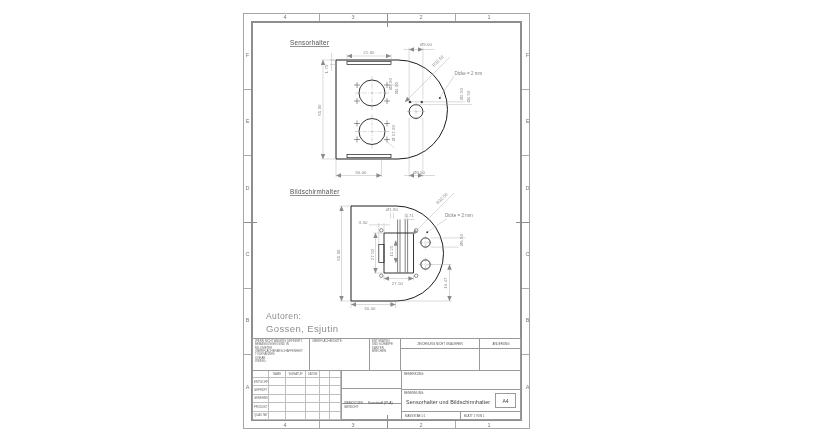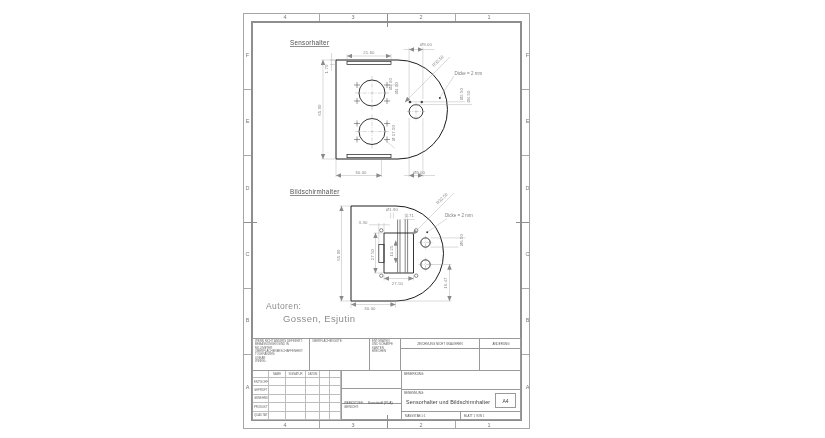--- a/index.html
+++ b/index.html
@@ -3,23 +3,23 @@
 <meta charset="utf-8">
 <style>
   html,body{margin:0;padding:0;background:#ffffff;width:825px;height:438px;overflow:hidden;
     font-family:"Liberation Sans",sans-serif;}
   .sheet{position:absolute;left:243px;top:13px;width:287px;height:416px;
     border:1px solid #a6a6a6;background:#ffffff;box-sizing:border-box;}
   .frame{position:absolute;left:7px;top:7px;right:7px;bottom:7px;border:2px solid #8e8e8e;box-sizing:border-box;}
   .zlab{position:absolute;font-size:5.5px;color:#787878;transform:translate(-50%,-50%);line-height:1;}
   .ztick{position:absolute;background:#aaaaaa;}
   .cmark{position:absolute;background:#8e8e8e;}
-  .authors{position:absolute;left:22px;top:287px;color:#8d8d8d;letter-spacing:.4px;}
+  .authors{position:absolute;left:22px;top:297px;color:#8d8d8d;letter-spacing:.4px;}
   .authors .a1{font-size:8.5px;}
-  .authors .a2{font-size:9.5px;margin-top:2px;margin-left:17px;}
+  .authors .a2{font-size:9.5px;margin-top:2px;}
   svg{position:absolute;left:0;top:0;}
   .p{fill:none;stroke:#1c1c1c;stroke-width:1;stroke-linejoin:round;}
   .p2{fill:none;stroke:#1c1c1c;stroke-width:.7;}
   .cl{fill:none;stroke:#8a8a8a;stroke-width:.35;stroke-dasharray:4 1.3 1 1.3;}
   .pm{fill:none;stroke:#3a3a3a;stroke-width:.5;}
   .dl{fill:none;stroke:#a2a2a2;stroke-width:.4;}
   .dt{font-size:4.3px;fill:#868686;text-anchor:middle;letter-spacing:.1px;}
   .nt{font-size:4.5px;fill:#7d7d7d;text-anchor:start;}
   .vlabel{font-size:6.3px;fill:#4e4e4e;letter-spacing:.3px;text-decoration:underline;}
   

